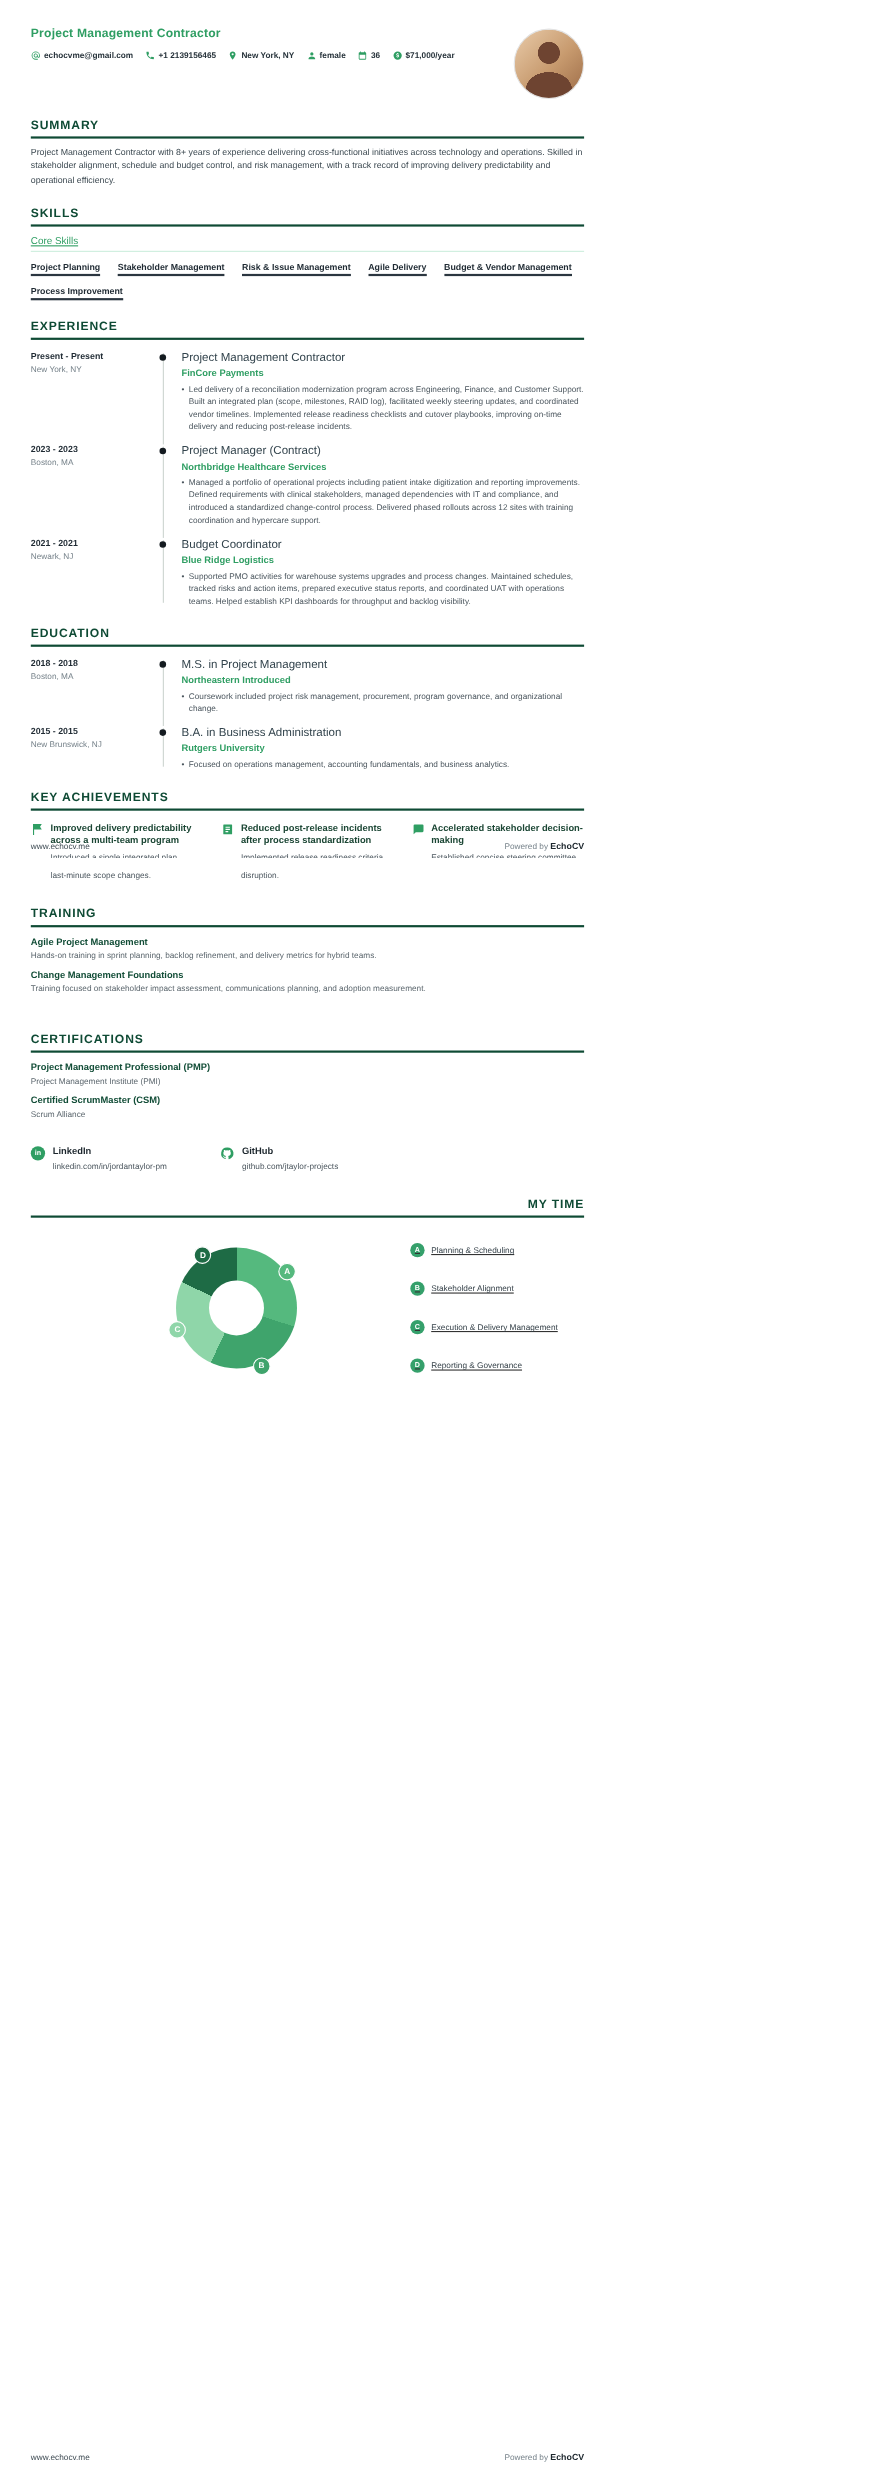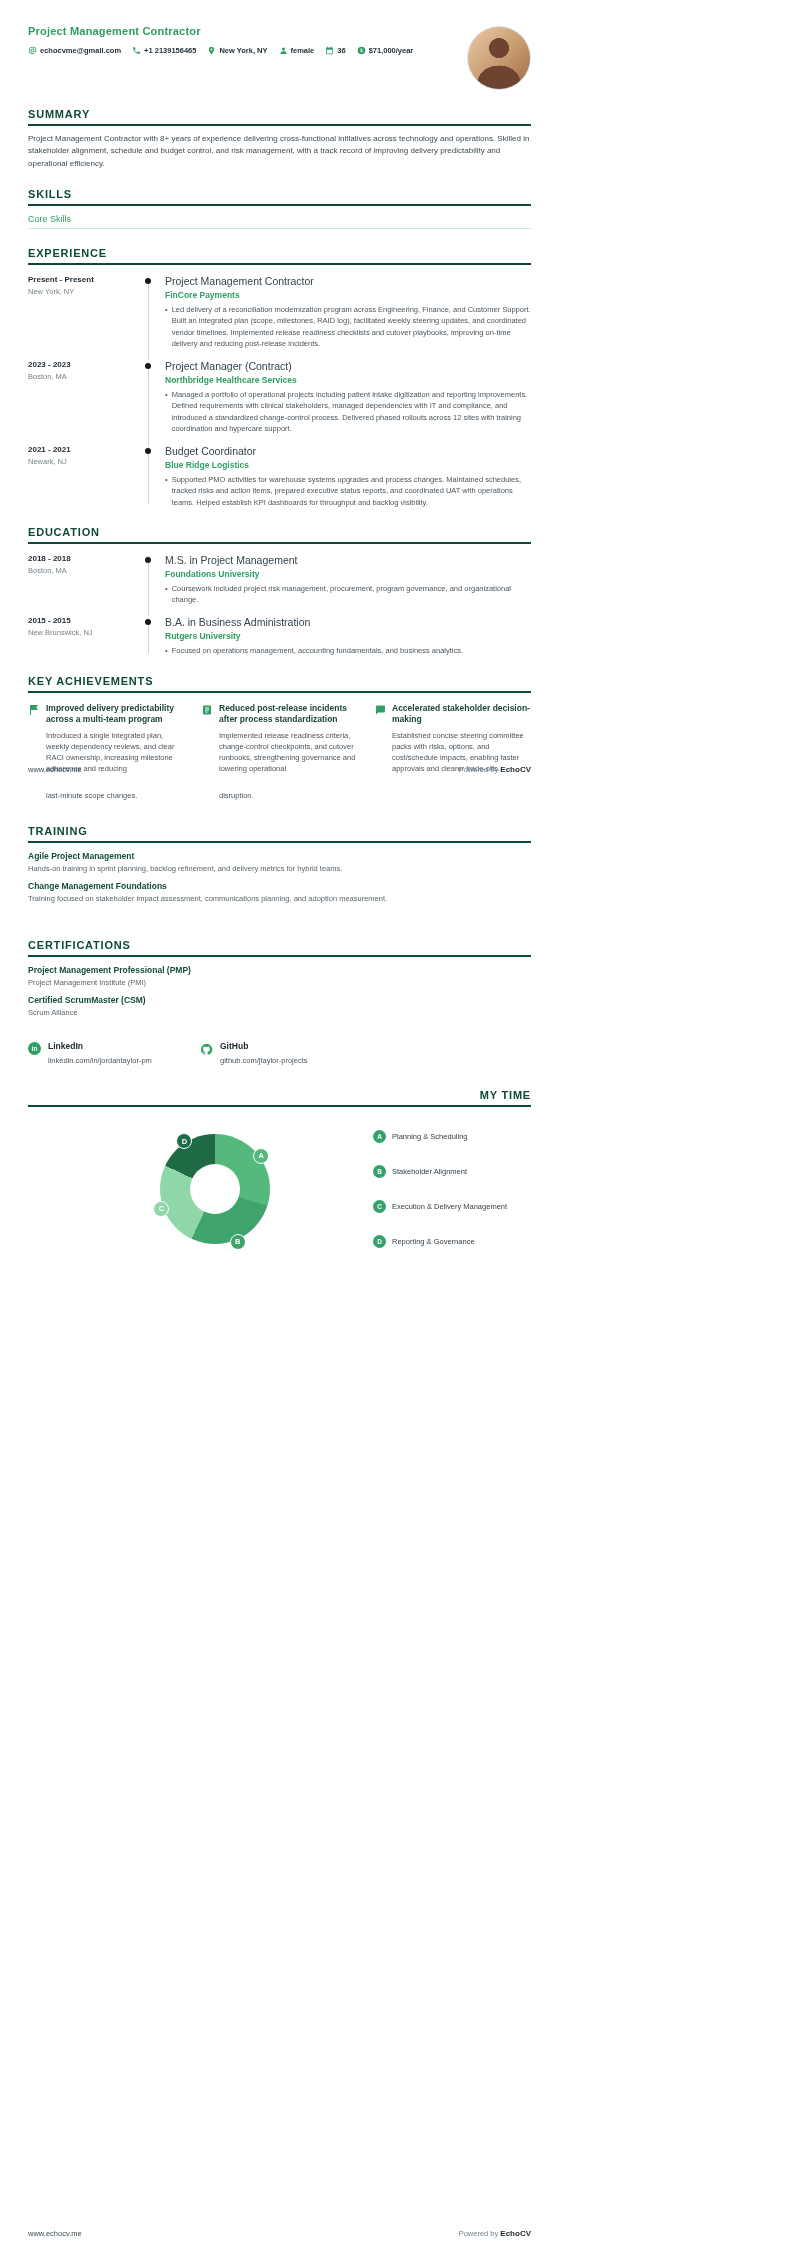--- a/index.html
+++ b/index.html
@@ -32,21 +32,21 @@
 
   
   .section { margin-top:18px; }
   .sec-head { font-size:11px; font-weight:bold; color:#0e4a34; letter-spacing:.8px;
     padding-bottom:4px; border-bottom:2px solid #0e4a34; }
 
   
   .summary-text { font-size:8px; line-height:1.55; color:#3d4a52; margin-top:7px; }
 
   
-  .skill-group { font-size:9px; color:#2f9e63; margin-top:8px; padding-bottom:4px; border-bottom:1px solid #cdeedd; }
+  .skill-group { font-size:9px; color:#2f9e63; margin-top:8px; padding-bottom:4px; border-bottom:1px solid #cdeedd;text-decoration:underline; }
   .chips { display:flex; flex-wrap:wrap; gap:9px 16px; margin-top:9px; }
   .chip { font-size:8px; font-weight:bold; color:#1f2a33; padding-bottom:2px; border-bottom:2px solid #2b3640; }
 
   
   .entries { margin-top:10px; }
   .entry { display:grid; grid-template-columns:112px 16px 1fr; margin-bottom:11px; }
   .e-dates { font-size:8px; font-weight:bold; color:#1f2a33; }
   .e-loc { font-size:7.5px; color:#76828a; margin-top:3px; }
   .timeline { position:relative; }
   .timeline::before { content:""; position:absolute; left:50%; top:2px; bottom:-11px; width:1px; background:#ccd4d0; }
@@ -89,21 +89,21 @@
   .link-label { font-size:8.5px; font-weight:bold; color:#1c262d; }
   .link-url { font-size:7.5px; color:#4b565e; margin-top:5px; }
 
   
   .time-wrap { display:flex; align-items:center; margin-top:16px; }
   .donut-zone { position:relative; width:230px; height:132px; margin-left:100px; }
   .donut { position:absolute; left:32px; top:11px; width:110px; height:110px; border-radius:50%; }
   .donut::after { content:""; position:absolute; left:30px; top:30px; width:50px; height:50px; border-radius:50%; background:#fff; }
   .donut-badge { position:absolute; width:16px; height:16px; border-radius:50%; color:#fff; font-size:7.5px; font-weight:bold;
     display:flex; align-items:center; justify-content:center; border:1.5px solid #fff; }
-  .legend { margin-left:15px; display:flex; flex-direction:column; gap:22px; }
+  .legend { margin-left:15px; display:flex; flex-direction:column; gap:22px;text-decoration:underline; }
   .legend-row { display:flex; align-items:center; gap:6px; }
   .legend-badge { width:13px; height:13px; border-radius:50%; background:#35a06b; color:#fff; font-size:6.5px; font-weight:bold;
     display:flex; align-items:center; justify-content:center; flex:none; }
   .legend-label { font-size:7.5px; color:#333f47; }
 
   .spacer { flex:1; }
   .footer.p2 { margin-bottom:8px; }
 </style>
 </head>
 <body>
@@ -157,20 +157,28 @@
     </div>
 
     <div class="section">
       <div class="sec-head">SUMMARY</div>
       <div class="summary-text">Project Management Contractor with 8+ years of experience delivering cross-functional initiatives across technology and operations. Skilled in stakeholder alignment, schedule and budget control, and risk management, with a track record of improving delivery predictability and operational efficiency.</div>
     </div>
 
     <div class="section">
       <div class="sec-head">SKILLS</div>
       <div class="skill-group">Core Skills</div>
+      <div class="chips">
+        <span class="chip">Project Planning</span>
+        <span class="chip">Stakeholder Management</span>
+        <span class="chip">Risk &amp; Issue Management</span>
+        <span class="chip">Agile Delivery</span>
+        <span class="chip">Budget &amp; Vendor Management</span>
+        <span class="chip">Process Improvement</span>
+      </div>
     </div>
 
     <div class="section">
       <div class="sec-head">EXPERIENCE</div>
       <div class="entries">
         <div class="entry">
           <div>
             <div class="e-dates">Present - Present</div>
             <div class="e-loc">New York, NY</div>
           </div>
@@ -235,21 +243,21 @@
         <div class="entry">
           <div>
             <div class="e-dates">2018 - 2018</div>
             <div class="e-loc">Boston, MA</div>
           </div>
           <div class="timeline">
               <span class="dot"></span>
             </div>
           <div class="e-body">
             <div class="e-title">M.S. in Project Management</div>
-            <div class="e-org">Foundations University</div>
+            <div class="e-org">Northeastern Introduced</div>
             <div class="e-bullets">
                 <div class="e-bullet">
                   <span class="bm">•</span>
                   <span>Coursework included project risk management, procurement, program governance, and organizational change.</span>
                 </div>
               </div>
           </div>
         </div>
         <div class="entry">
           <div>

